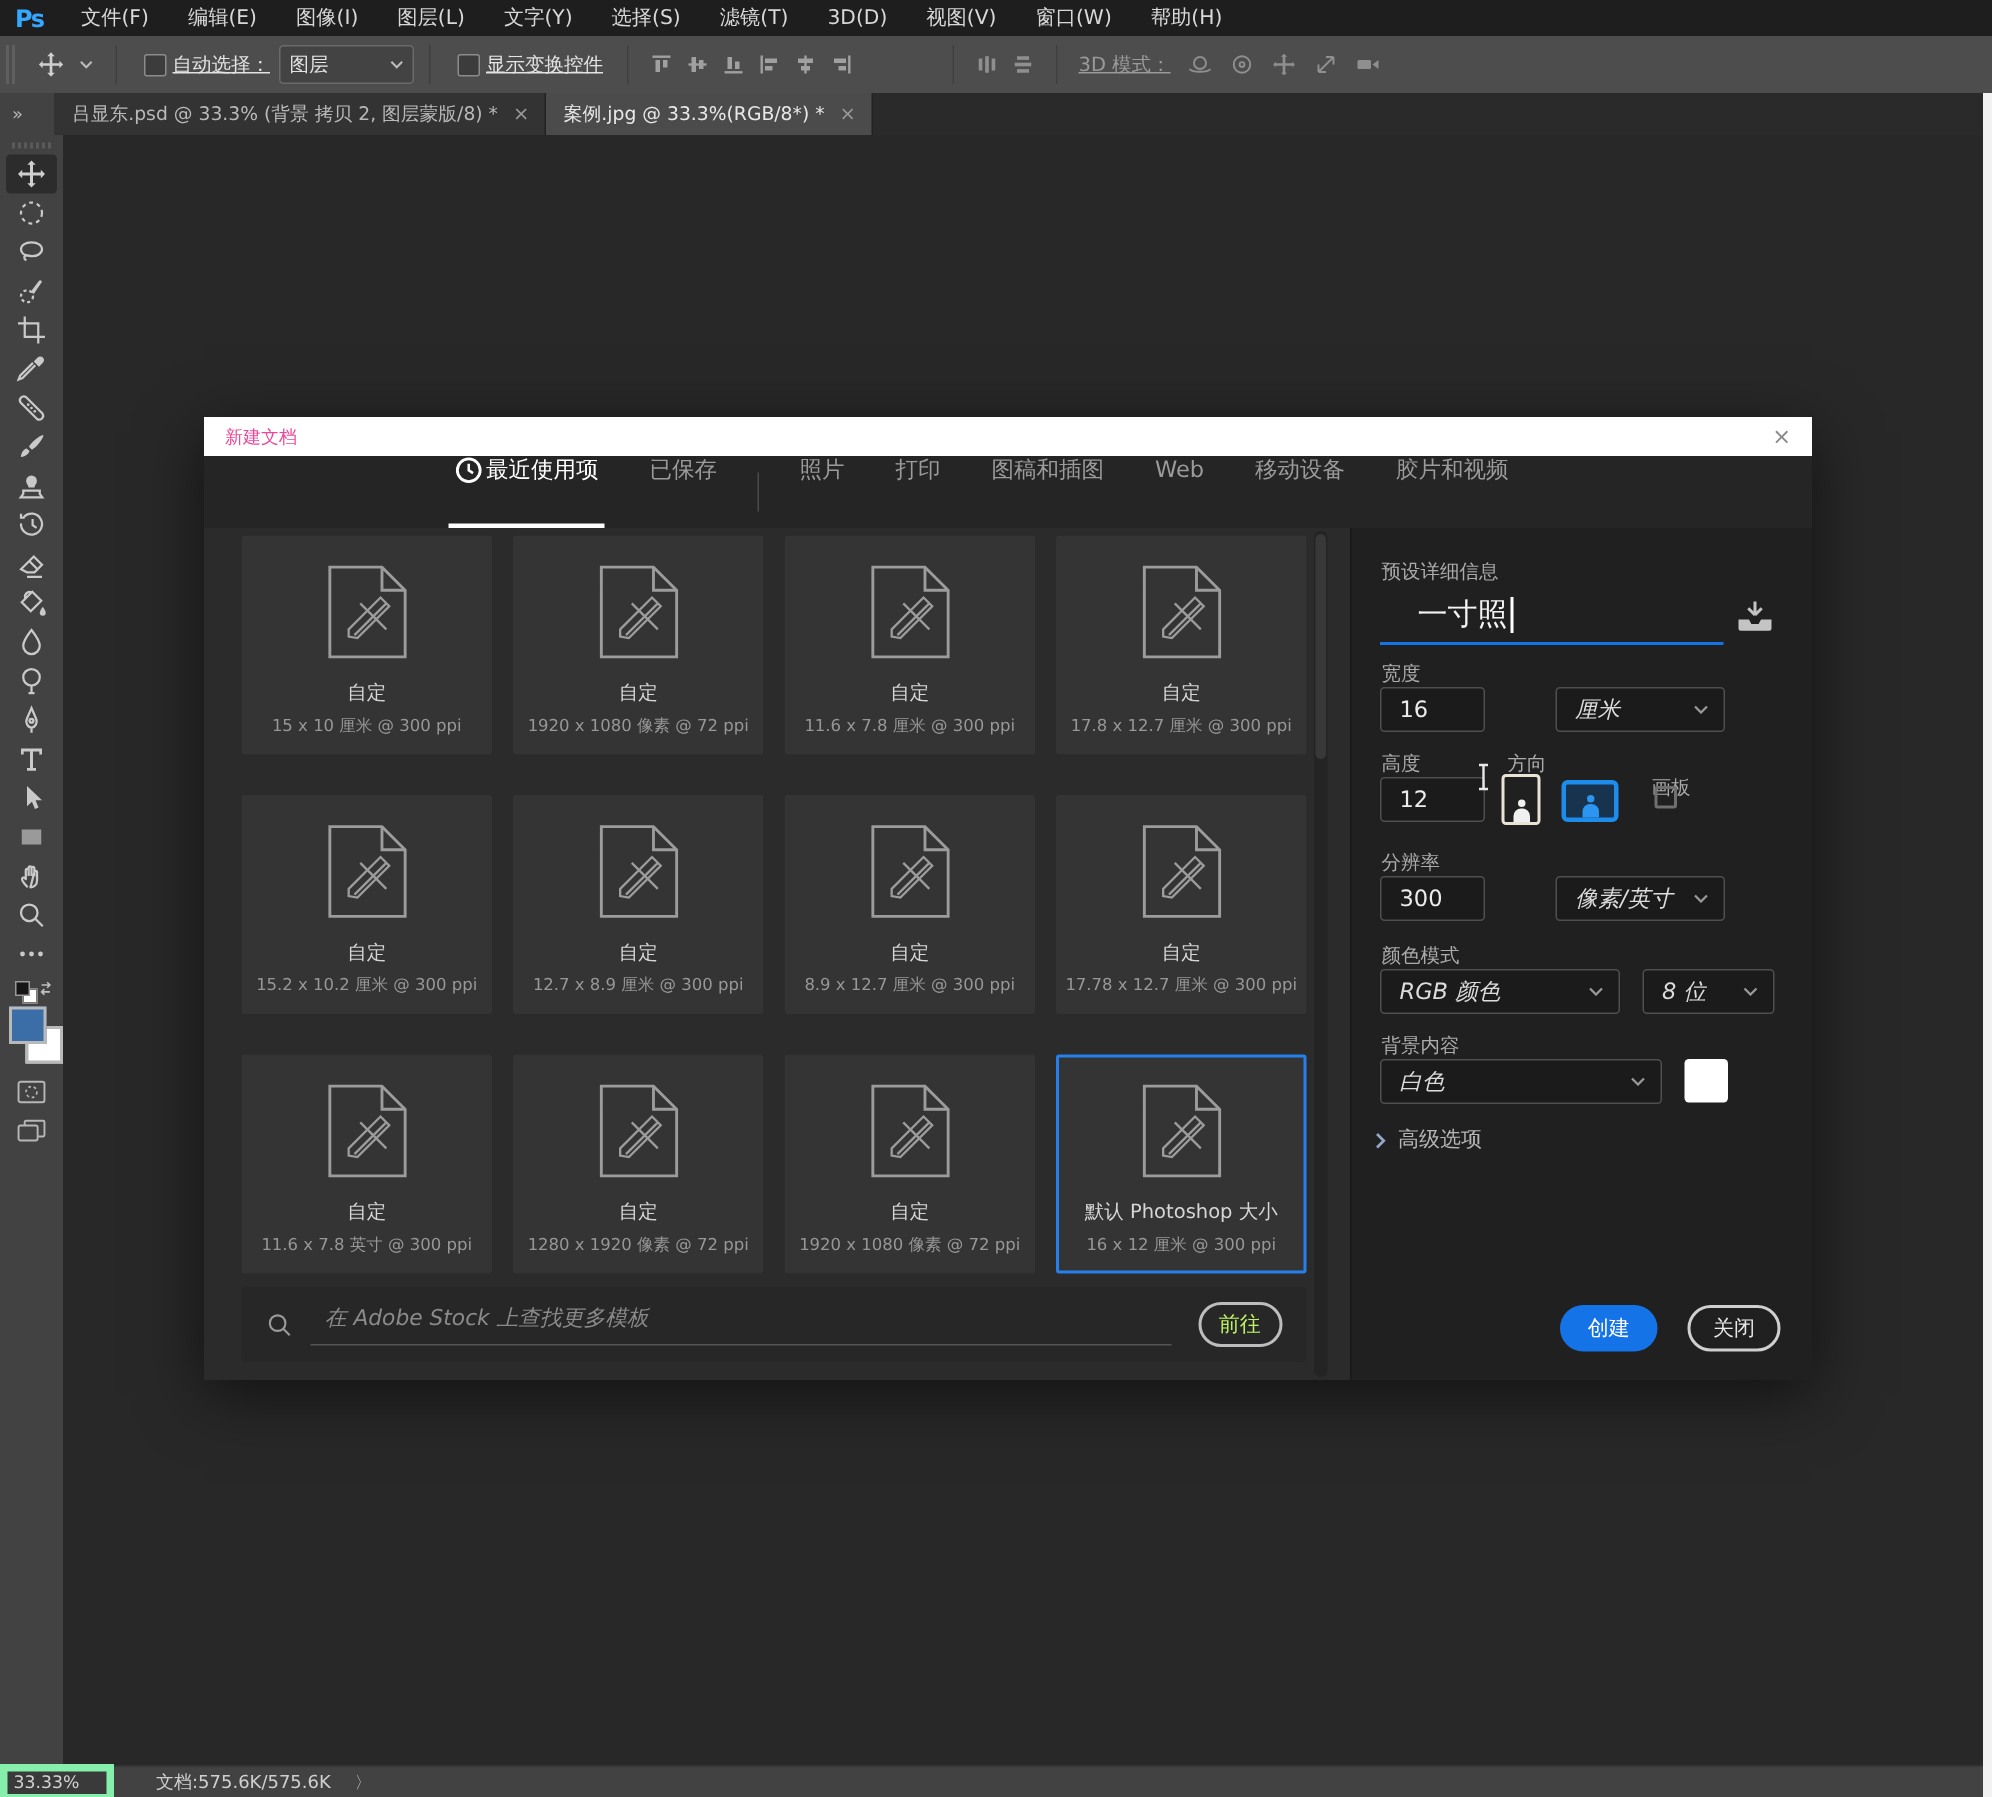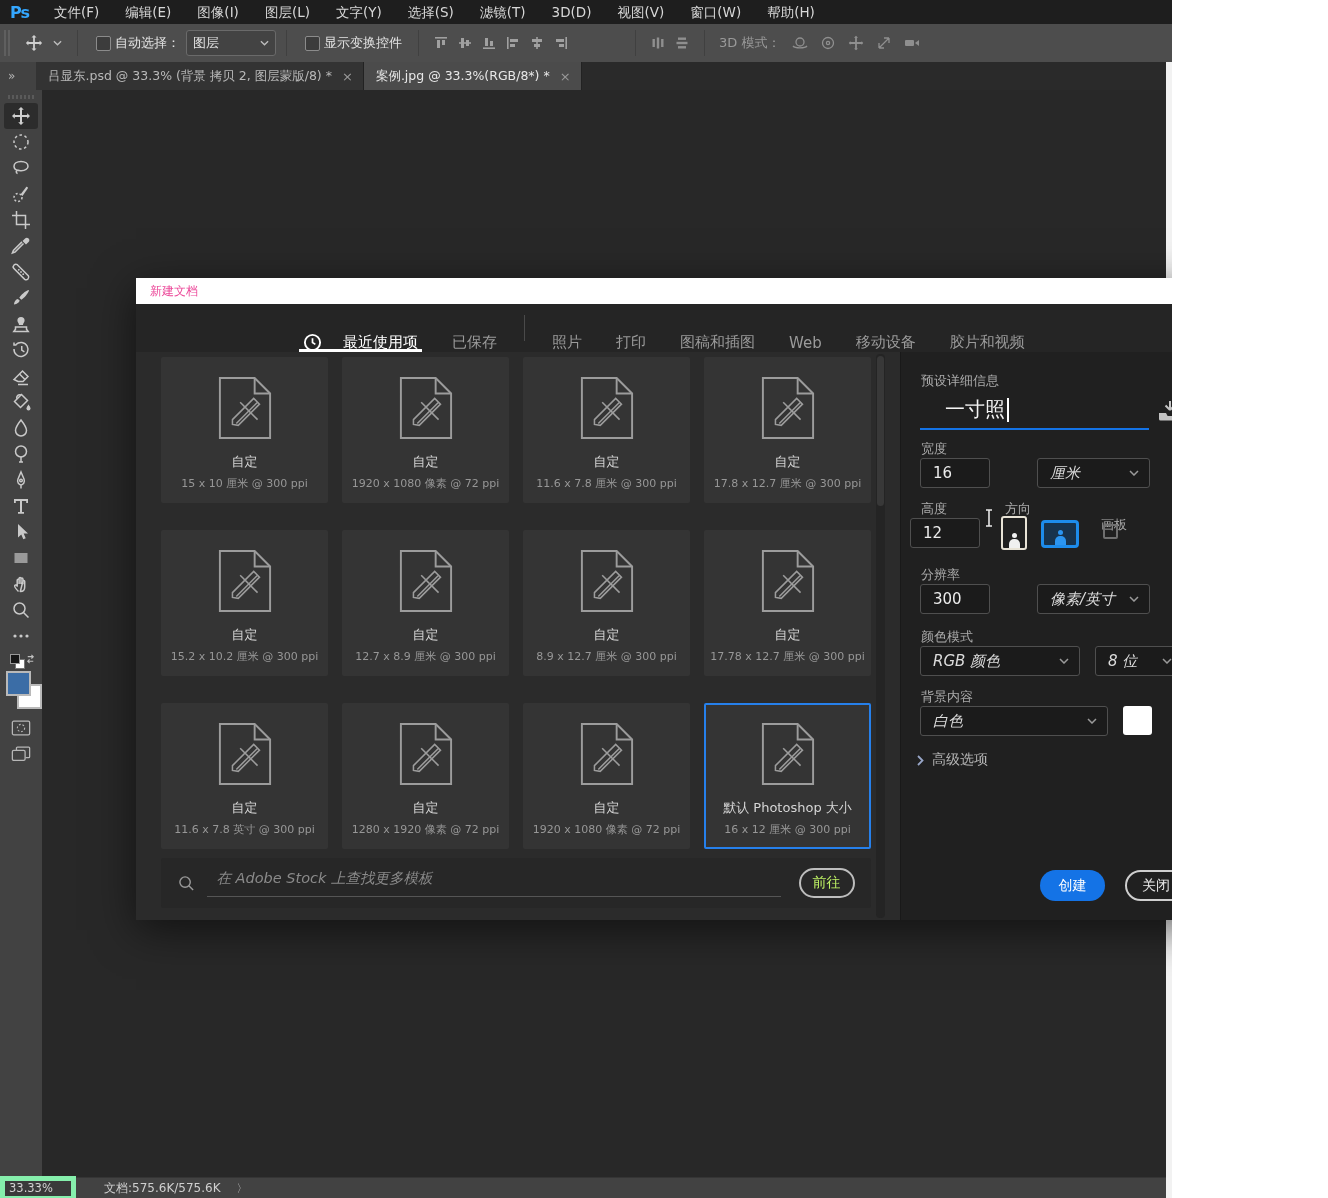--- a/index.html
+++ b/index.html
@@ -1,27 +1,27 @@
 <!DOCTYPE html>
 <html><head>
 <meta charset="utf-8">
 <style>
   html,body{margin:0;padding:0;background:#fff;}
-  #app{position:relative;width:1172px;height:1198px;background:#282828;overflow:hidden;
+  #app{position:relative;width:1328px;height:1198px;background:#282828;overflow:hidden;
        font-family:"DejaVu Sans","Liberation Sans",sans-serif;color:#ddd;-webkit-font-smoothing:antialiased;}
   
   .menu-bar{position:absolute;left:0;top:0;right:0;height:24px;background:#1e1e1e;display:flex;align-items:center;z-index:30;}
   .ps-logo{color:#34a7ff;font-weight:bold;font-size:16px;padding:0 12px 0 10px;letter-spacing:-1px;}
   .menu-items{display:flex;align-items:center;height:100%;}
   .menu-item{font-size:13.5px;color:#d8d8d8;padding:0 13px;line-height:24px;cursor:default;}
   
   .options-bar{position:absolute;left:0;top:24px;right:0;height:38px;background:#4d4d4d;display:flex;align-items:center;z-index:29;}
   .grip{width:8px;height:26px;margin:0 8px 0 4px;background:repeating-linear-gradient(90deg,#5f5f5f 0 2px,transparent 2px 4px);}
   .opt-sep{width:1px;height:26px;background:#404040;margin:0 10px;}
-  .opt-label{font-size:13px;color:#e3e3e3;margin:0 6px 0 4px;}
+  .opt-label{font-size:13px;color:#e3e3e3;margin:0 6px 0 4px;text-decoration:underline;}
   .opt-dim{color:#9a9a9a;}
   .checkbox{width:13px;height:13px;border:1px solid #8b8b8b;background:#3c3c3c;border-radius:2px;margin-left:8px;}
   .opt-dropdown{display:flex;align-items:center;justify-content:space-between;width:76px;height:24px;background:#434343;
                 border:1px solid #6a6a6a;border-radius:3px;padding:0 6px;font-size:13px;color:#e3e3e3;}
   .opt-icon{display:flex;align-items:center;justify-content:center;margin:0 5px;}
   .opt-icon svg{display:block;}
   .chev{margin-left:4px;}
   
   .tab-bar{position:absolute;left:0;top:62px;right:0;height:28px;background:#2a2a2a;display:flex;align-items:flex-end;z-index:28;}
   .panel-collapse{width:36px;height:28px;display:flex;align-items:center;justify-content:flex-start;padding-left:8px;box-sizing:border-box;
@@ -53,21 +53,21 @@
               padding:0 4px;font-size:11.5px;color:#d2d2d2;}
   .doc-info{margin-left:28px;}
   .status-chev{margin-left:16px;color:#b5b5b5;font-size:11px;}
   
   .dialog{position:absolute;left:136px;top:278px;width:1072px;height:642px;z-index:50;box-shadow:0 10px 40px rgba(0,0,0,.55);}
   .dlg-titlebar{position:absolute;left:0;top:0;right:0;height:26px;background:#ffffff;display:flex;align-items:center;
                 justify-content:space-between;padding:0 14px;box-sizing:border-box;}
   .dlg-title{font-size:12px;color:#ec4899;}
   .dlg-x{color:#8a8a8a;font-size:15px;line-height:1;}
   .dlg-header{position:absolute;left:0;top:26px;right:0;height:48px;background:#252525;display:flex;align-items:center;padding-left:150px;}
-  .dlg-tab{position:relative;height:48px;display:flex;align-items:flex-end;gap:21px;font-size:15px;color:#9b9b9b;margin:0 17px;}
+  .dlg-tab{position:relative;height:48px;display:flex;align-items:flex-start;gap:2px;font-size:15px;color:#9b9b9b;margin:0 17px;}
   .dlg-tab.active{color:#ffffff;}
   .dlg-tab.active::after{content:"";position:absolute;left:-4px;right:-4px;bottom:0;height:3px;background:#ffffff;}
   .dlg-tab-sep{width:1px;height:26px;background:#4a4a4a;margin:0 10px;}
   .dlg-body{position:absolute;left:0;top:74px;right:0;bottom:0;background:#2b2b2b;}
   .preset-area{position:absolute;left:0;top:0;width:764px;bottom:0;background:#2b2b2b;}
   .preset-grid{position:absolute;left:25px;top:5px;display:grid;grid-template-columns:repeat(4,167px);grid-auto-rows:146px;gap:27px 14px;}
   .preset-card{box-sizing:border-box;background:#343434;border:2px solid transparent;border-radius:2px;display:flex;flex-direction:column;
                align-items:center;justify-content:flex-start;padding-top:17px;}
   .preset-card.selected{border-color:#2680eb;}
   .preset-name{font-size:13px;color:#d6d6d6;margin-top:13px;white-space:nowrap;}
@@ -599,21 +599,21 @@
             <span>16</span>
           </div>
         <div class="dp-dropdown" style="left:136px;top:106px;width:113px;">
           <span>厘米</span>
           <svg width="10" height="6" viewBox="0 0 10 6">
               <path d="M1 1l4 4 4-4" fill="none" stroke="#9a9a9a" stroke-width="1.5"></path>
             </svg>
         </div>
 
         <span class="dp-label" style="left:20px;top:148px;">高度</span>
-        <div class="dp-input" style="left:9px;top:166px;width:70px;">
+        <div class="dp-input" style="left:19px;top:166px;width:70px;">
             <span>12</span>
           </div>
         <span class="dp-label" style="left:104px;top:148px;">方向</span>
         <div class="orient-portrait">
             <div class="person"></div>
           </div>
         <div class="orient-landscape">
             <div class="person blue"></div>
           </div>
         <span class="dp-label" style="left:200px;top:164px;">画板</span>

